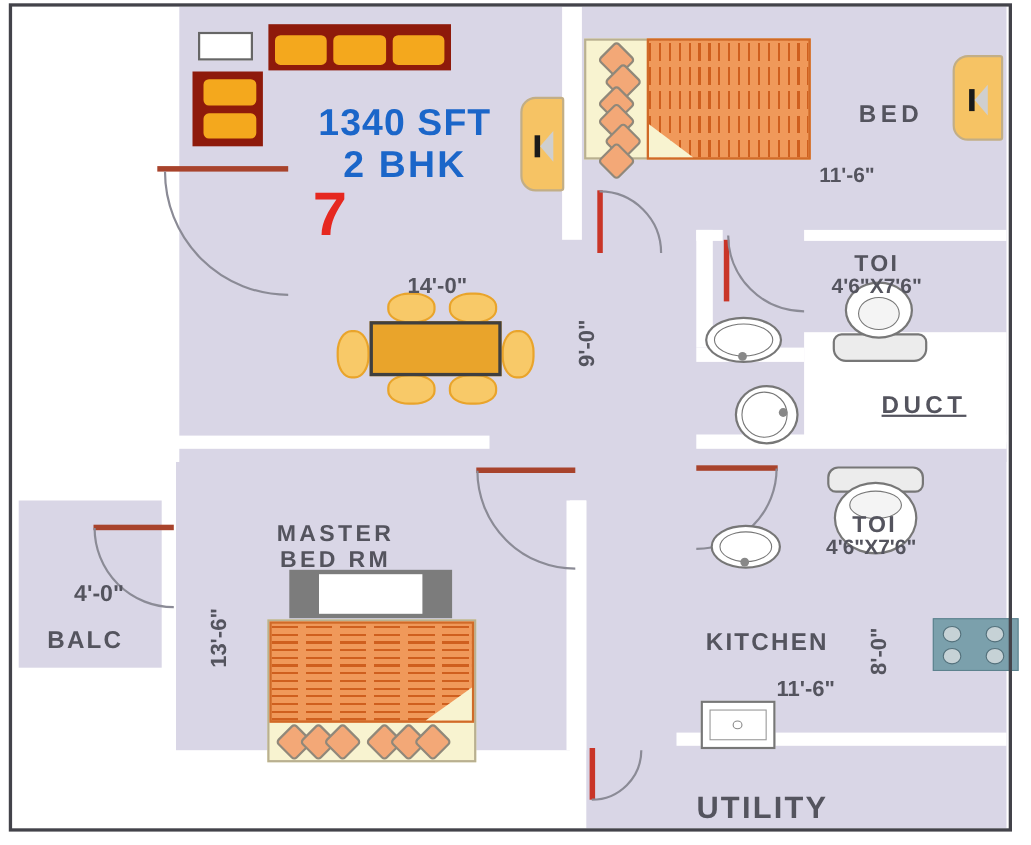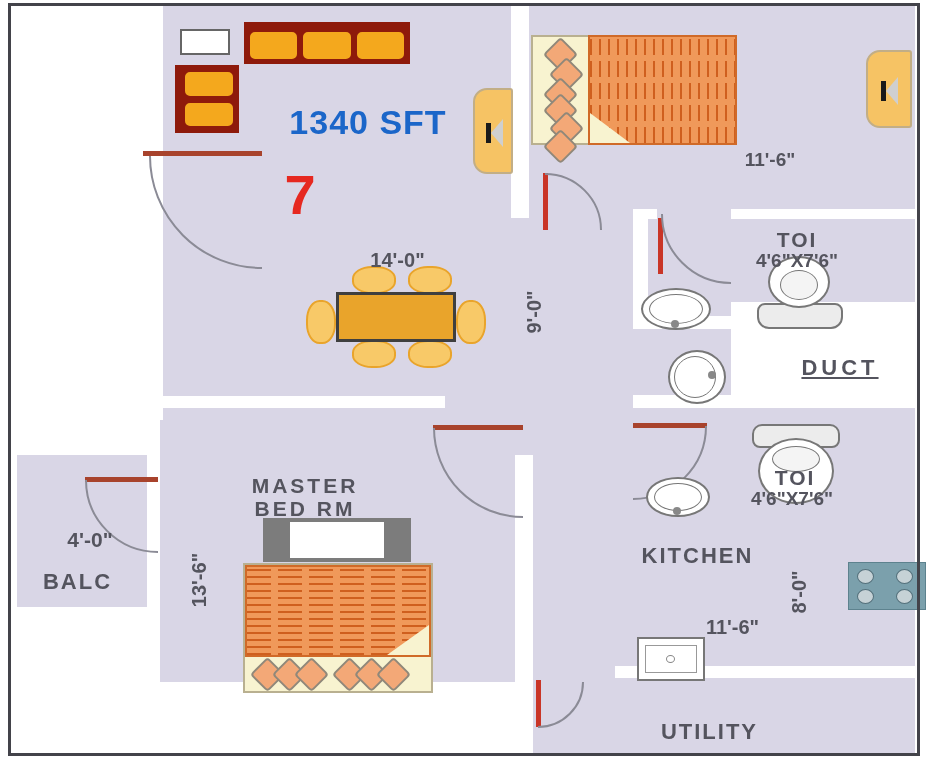--- a/index.html
+++ b/index.html
@@ -145,41 +145,43 @@
     <div class="burner" style="left:8px;top:6px;"></div>
     <div class="burner" style="left:47px;top:6px;"></div>
     <div class="burner" style="left:8px;top:26px;"></div>
     <div class="burner" style="left:47px;top:26px;"></div>
   </div>
   <div style="left:637px;top:637px;width:68px;height:44px;background:#fff;border:2px solid #777;">
     <div style="left:6px;top:6px;width:52px;height:28px;border:1px solid #999;"></div>
     <div style="left:27px;top:16px;width:9px;height:8px;border:1px solid #888;border-radius:50%;"></div>
   </div>
 
-  <div class="lbl blue" style="left:258px;top:104px;width:220px;font-size:34px;letter-spacing:1px;">1340 SFT</div>
+  <div class="lbl blue" style="left:258px;top:94px;width:220px;font-size:34px;letter-spacing:1px;">1340 SFT</div>
+  <div class="lbl blue" style="left:258px;top:132px;width:220px;font-size:34px;letter-spacing:2px;">2 BHK</div>
   <div class="lbl red" style="left:268px;top:164px;width:64px;font-size:56px;">7</div>
 
+  <div class="lbl" style="left:740px;top:92px;width:140px;font-size:22px;letter-spacing:4px;">BED</div>
   <div class="lbl" style="left:720px;top:150px;width:100px;font-size:19px;">11'-6"</div>
 
   <div class="lbl" style="left:752px;top:228px;width:90px;font-size:21px;letter-spacing:2px;">TOI</div>
   <div class="lbl" style="left:727px;top:251px;width:140px;font-size:19px;">4'6"X7'6"</div>
   <div class="lbl" style="left:780px;top:356px;width:120px;font-size:22px;letter-spacing:4px;text-decoration:underline;">DUCT</div>
 
   <div class="lbl" style="left:350px;top:249px;width:95px;font-size:20px;">14'-0"</div>
   <div class="lbl rot" style="left:505px;top:300px;width:60px;height:24px;font-size:20px;">9'-0"</div>
 
   <div class="lbl" style="left:235px;top:497px;width:140px;font-size:21px;letter-spacing:3px;">BED RM</div>
   <div class="lbl" style="left:235px;top:474px;width:140px;font-size:21px;letter-spacing:3px;">MASTER</div>
   <div class="lbl rot" style="left:170px;top:568px;width:60px;height:24px;font-size:20px;">13'-6"</div>
 
   <div class="lbl" style="left:45px;top:528px;width:90px;font-size:21px;">4'-0"</div>
   <div class="lbl" style="left:30px;top:570px;width:95px;font-size:22px;letter-spacing:2px;">BALC</div>
 
-  <div class="lbl" style="left:625px;top:544px;width:145px;font-size:22px;letter-spacing:2px;">KITCHEN</div>
+  <div class="lbl" style="left:625px;top:572px;width:145px;font-size:22px;letter-spacing:2px;">KITCHEN</div>
   <div class="lbl" style="left:690px;top:616px;width:85px;font-size:20px;">11'-6"</div>
   <div class="lbl rot" style="left:770px;top:580px;width:60px;height:24px;font-size:20px;">8'-0"</div>
 
   <div class="lbl" style="left:750px;top:466px;width:90px;font-size:21px;letter-spacing:2px;">TOI</div>
   <div class="lbl" style="left:722px;top:489px;width:140px;font-size:19px;">4'6"X7'6"</div>
-  <div class="lbl" style="left:628px;top:720px;width:130px;font-size:22px;letter-spacing:2px;text-align:right;">UTILITY</div>
+  <div class="lbl" style="left:628px;top:720px;width:130px;font-size:28px;letter-spacing:2px;">UTILITY</div>
 
   <div class="frame"></div>
 </div>
 
 </body></html>

